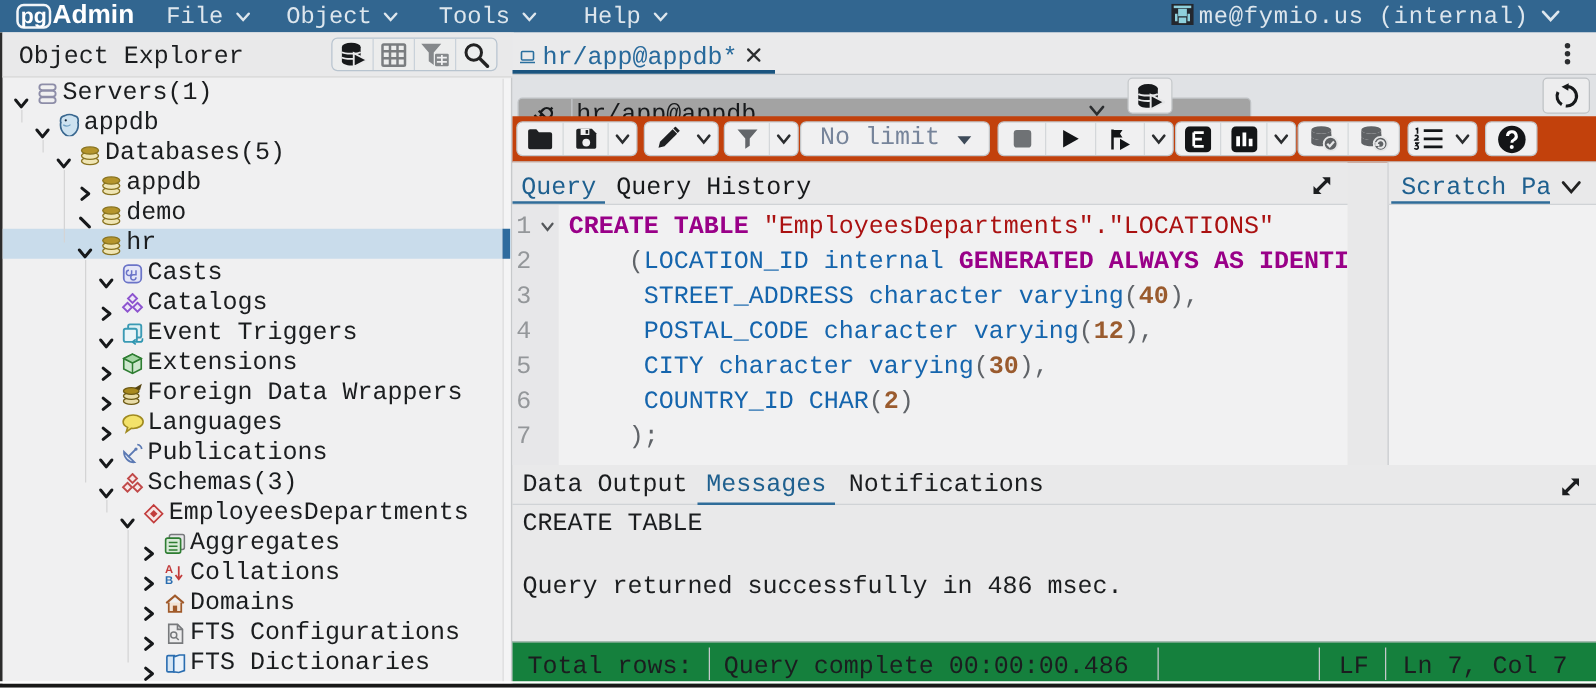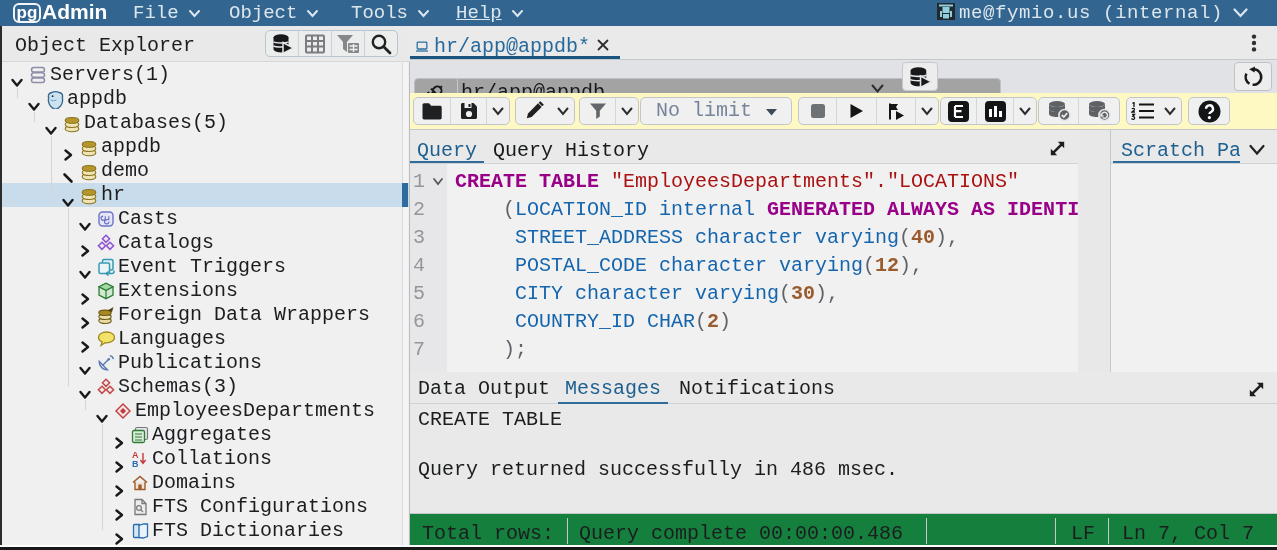--- a/index.html
+++ b/index.html
@@ -42,21 +42,21 @@
 
 #connbar { left:0; top:34px; width:867px; height:33px; background:#e0e2e5; }
 #combo { position:absolute; left:4px; top:18px; width:587px; height:29px; background:#a3a3a3; border:1px solid #bfc2c5; border-radius:4px; }
 #combo .plug { position:absolute; left:6px; top:3px; width:26px; height:22px; }
 #combo .dvd { position:absolute; left:42px; top:0px; width:1px; height:27px; background:#c5c8cb; }
 #combo .ctext { position:absolute; left:46px; top:0px; line-height:27px; color:#17191b; }
 #combo .ccar { position:absolute; left:455px; top:4px; }
 #combobtn { position:absolute; left:492px; top:2px; width:36px; height:29px; border:1px solid #c6c9cc; background:#ededee; border-radius:4px; display:flex; align-items:center; justify-content:center; box-sizing:border-box; }
 #connrefresh { position:absolute; right:5px; top:2px; width:38px; height:29px; border:1px solid #bfc2c5; border-radius:4px; background:#ededee; display:flex; align-items:center; justify-content:center; }
 
-#toolbar { left:0; top:67px; width:867px; height:37px; background:#fef9c3; border-bottom:1px solid #c5c8cb; }
+#toolbar { left:0; top:67px; width:867px; height:37px; background:#c2410c; border-bottom:1px solid #c5c8cb; }
 .tbgroup { position:absolute; top:4px; height:28px; background:#f0f0f1; border:1px solid #c3c6c9; border-radius:5px; display:flex; }
 .tbtn { height:26px; display:flex; align-items:center; justify-content:center; border-right:1px solid #d4d7da; }
 .tbtn:last-child { border-right:none; }
 
 #qtabs { left:0; top:104px; width:668px; height:34px; background:#e9e9ea; border-bottom:1px solid #d0d3d6; }
 #qtab1 { position:absolute; left:0px; top:0; height:33px; padding:9px 7px 0; line-height:24px; color:#1f608f; border-bottom:2px solid #2f6c99; }
 #qtab2 { position:absolute; left:76px; top:0; height:33px; padding:9px 7px 0; line-height:24px; color:#17191b; }
 #qexpand { position:absolute; right:12px; top:9px; width:18px; height:18px; }
 
 #editor { left:0; top:138px; width:668px; height:208px; background:#f1f1f2; overflow:hidden; }
@@ -103,21 +103,21 @@
   </div>
   <div class="menuitem" style="left:133px;">File<span class="mcar"><svg width="13" height="9" viewBox="0 0 13 9">
             <path d="M2 2 L6.5 7 L11 2" stroke="#dde6ed" stroke-width="2" fill="none" stroke-linecap="round"></path>
           </svg></span></div>
   <div class="menuitem" style="left:229px;">Object<span class="mcar"><svg width="13" height="9" viewBox="0 0 13 9">
             <path d="M2 2 L6.5 7 L11 2" stroke="#dde6ed" stroke-width="2" fill="none" stroke-linecap="round"></path>
           </svg></span></div>
   <div class="menuitem" style="left:351px;">Tools<span class="mcar"><svg width="13" height="9" viewBox="0 0 13 9">
             <path d="M2 2 L6.5 7 L11 2" stroke="#dde6ed" stroke-width="2" fill="none" stroke-linecap="round"></path>
           </svg></span></div>
-  <div class="menuitem" style="left:456px;text-decoration:underline;">Help<span class="mcar"><svg width="13" height="9" viewBox="0 0 13 9">
+  <div class="menuitem" style="left:467px;">Help<span class="mcar"><svg width="13" height="9" viewBox="0 0 13 9">
             <path d="M2 2 L6.5 7 L11 2" stroke="#dde6ed" stroke-width="2" fill="none" stroke-linecap="round"></path>
           </svg></span></div>
   <div id="userbox"><span id="usericon"><svg width="18" height="17" viewBox="0 0 18 17">
             <rect x="0" y="0" width="18" height="17" fill="#23272e"></rect>
             <rect x="2" y="1.5" width="14" height="2" fill="#8fd0dc"></rect>
             <rect x="5.5" y="4" width="7" height="6" fill="#8fd0dc"></rect>
             <rect x="3" y="8" width="2" height="6" fill="#8fd0dc"></rect>
             <rect x="13" y="8" width="2" height="6" fill="#8fd0dc"></rect>
             <rect x="6" y="11" width="6" height="4.5" fill="#8fd0dc"></rect>
           </svg></span>me@fymio.us (internal)<span class="mcar"><svg width="17" height="11" viewBox="0 0 17 11">

